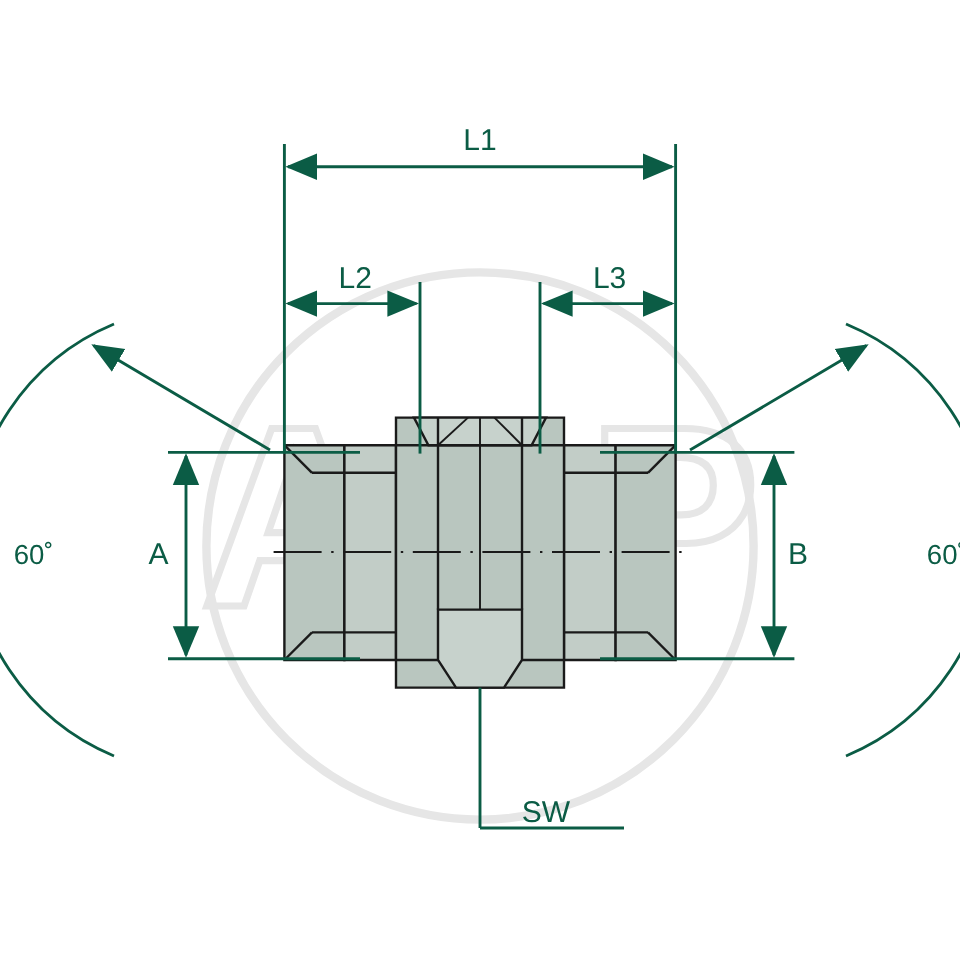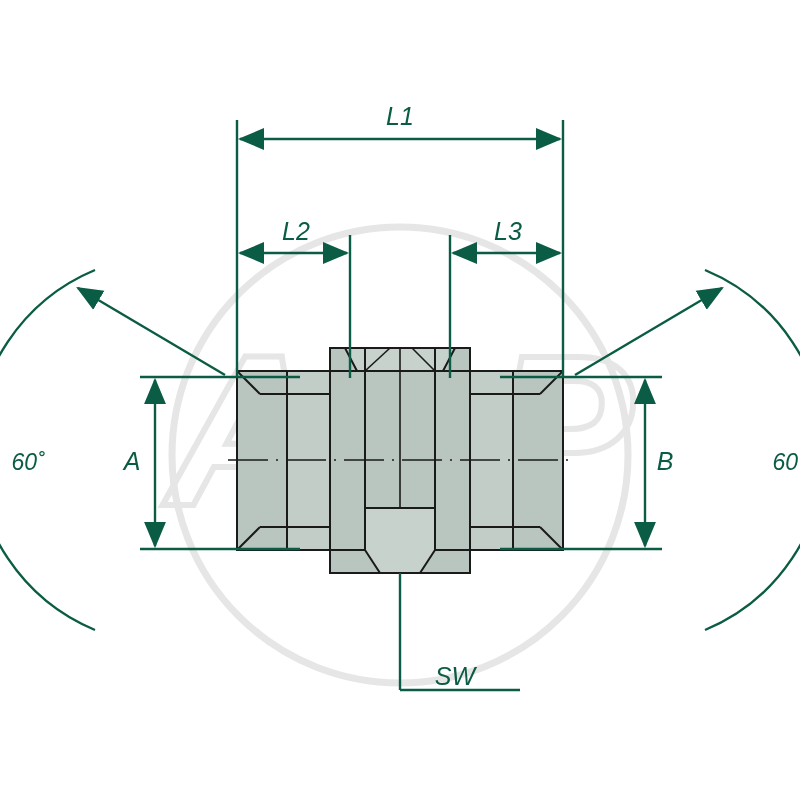--- a/index.html
+++ b/index.html
@@ -2,21 +2,21 @@
 <html><head>
 <meta charset="utf-8">
 <style>
   html,body{margin:0;padding:0;}
   body{
     width:800px;height:800px;
     background:#ffffff;
     font-family:"Liberation Sans", sans-serif;
     overflow:hidden;
   }
-  #stage{position:relative;width:800px;height:800px;font-style:italic;}
+  #stage{position:relative;width:800px;height:800px;}
   svg{display:block;}
   .lbl{
     font-family:"Liberation Sans", sans-serif;
     font-size:25px;
     fill:#0b5c45;
   }
   .lbl-small{
     font-family:"Liberation Sans", sans-serif;
     font-size:23px;
     fill:#0b5c45;

